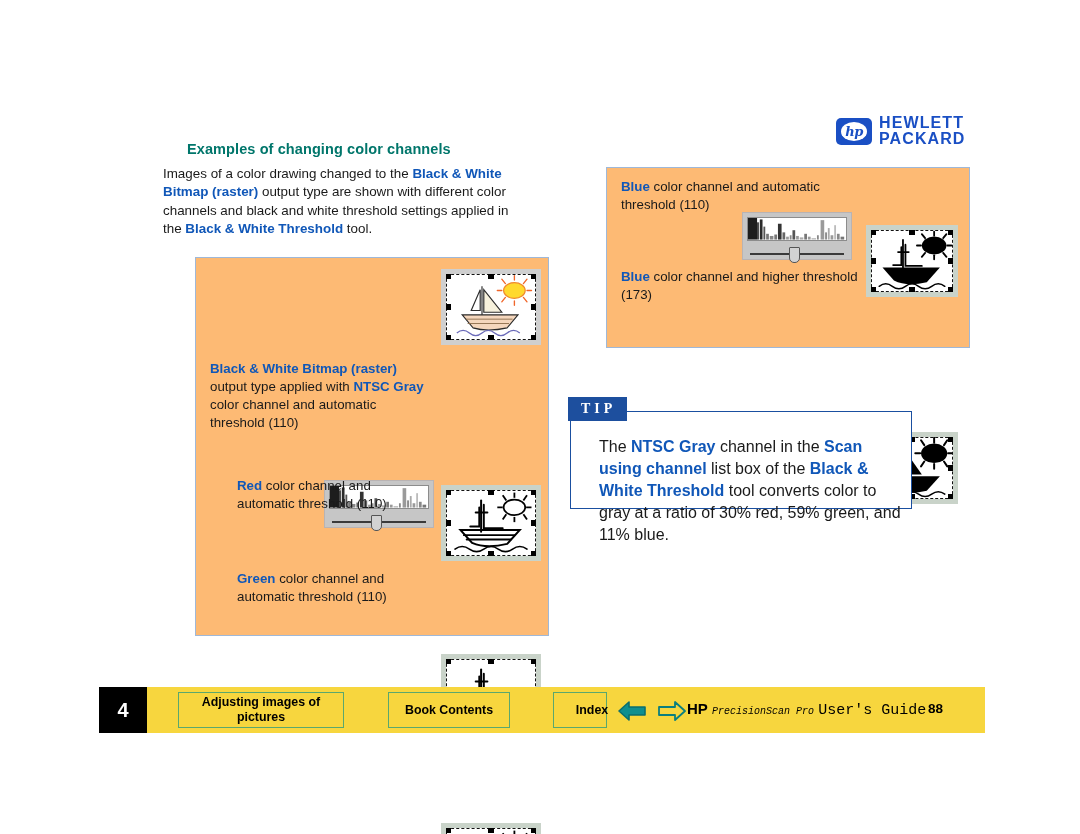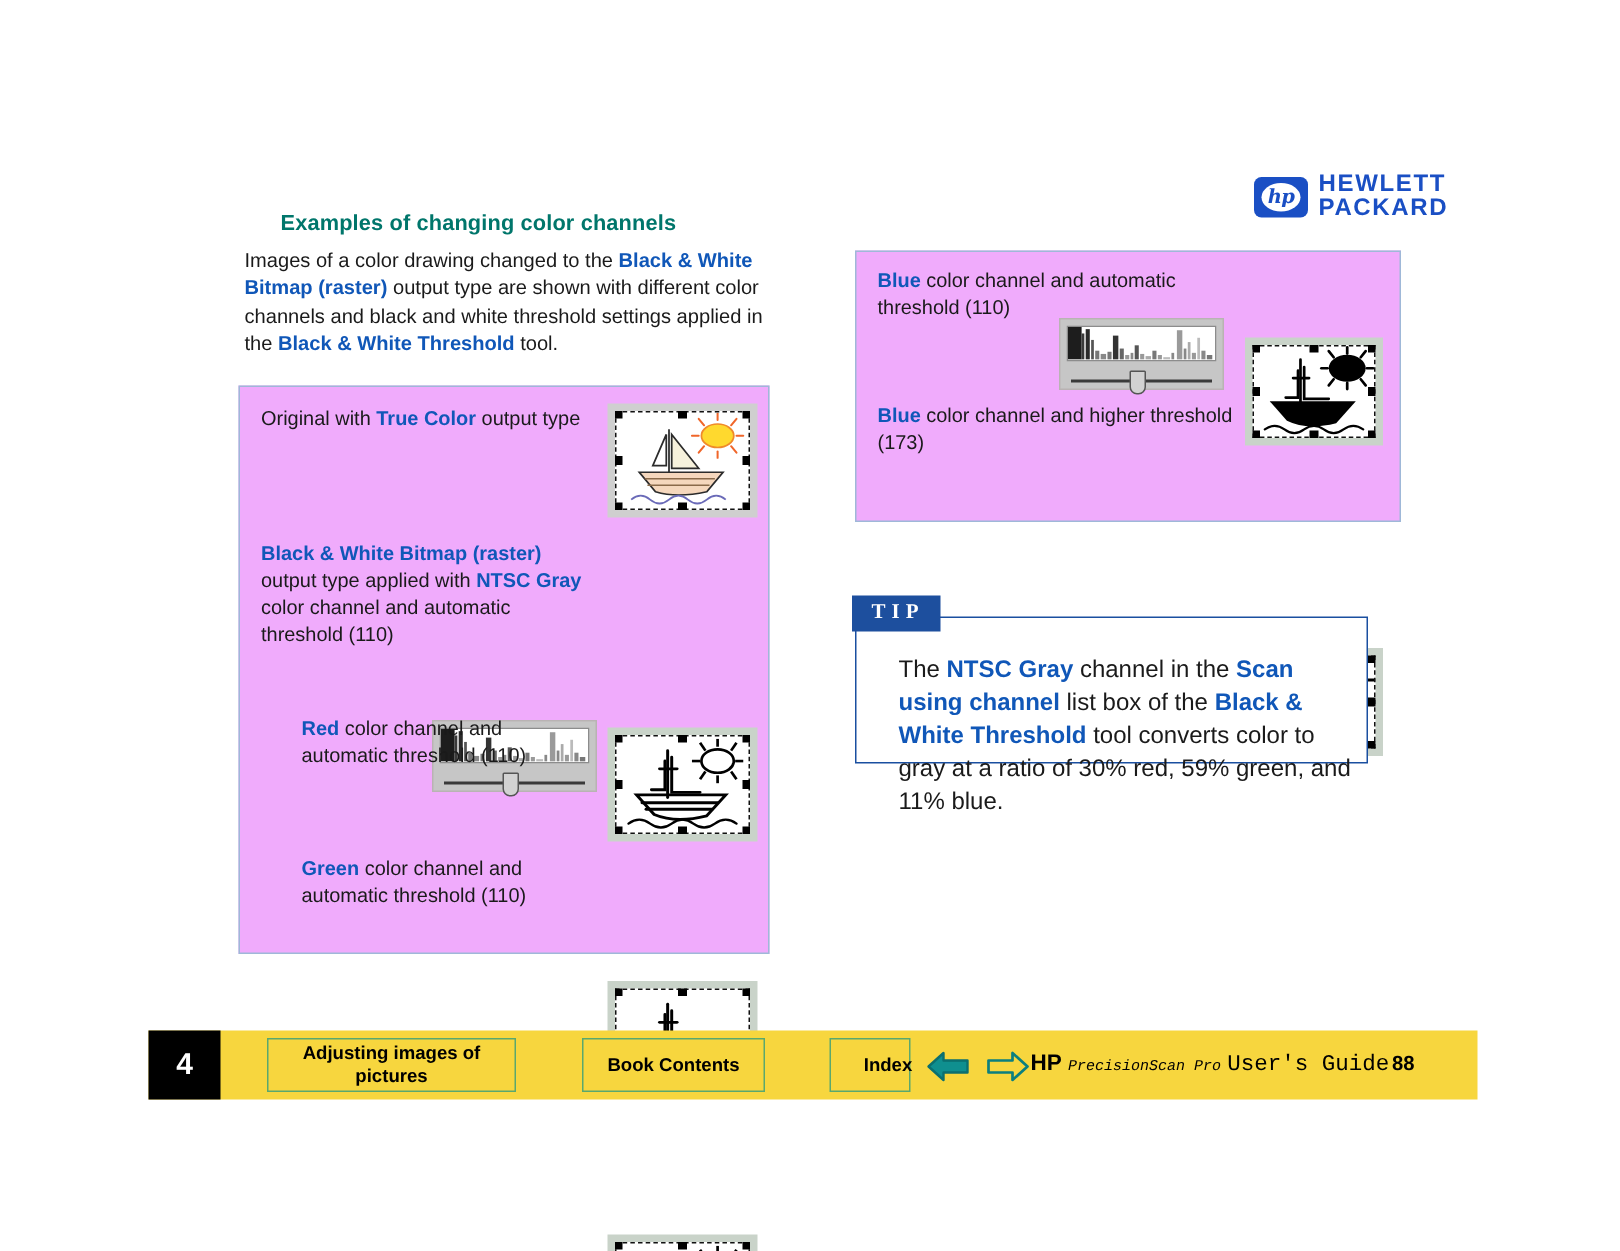--- a/index.html
+++ b/index.html
@@ -24,21 +24,21 @@
            font-size:16px;color:#1a4fc4;letter-spacing:1.1px;}
 
   
   .heading{position:absolute;left:163px;top:141px;font-size:14.5px;font-weight:700;
            color:#00766b;letter-spacing:.1px;margin-left:24px;}
   .intro{position:absolute;left:163px;top:165px;width:350px;font-size:13.4px;
          color:#1a1a1a;line-height:1.37;}
   .b{color:#1057b8;font-weight:700;}
 
   
-  .panel{position:absolute;border:1.4px solid #9fb8d8;background:#f0abfc;}
+  .panel{position:absolute;border:1.4px solid #9fb8d8;background:#fdba74;margin-left:36px;}
   #left-panel{left:159px;top:257px;width:352px;height:377px;}
   #right-panel{left:570px;top:167px;width:362px;height:179px;}
 
   .row{position:absolute;}
   .cap{font-size:13.3px;color:#1a1a1a;line-height:1.35;}
 
   
   .thumb{position:relative;background:#cfcfcf;padding:5px;box-sizing:border-box;}
   .thumb.gray{background:#c9d3c9;}
   .thumb .inner{position:relative;width:100%;height:100%;background:#fff;
@@ -99,23 +99,20 @@
       <span>PACKARD</span>
     </div>
   </div>
 
   <div class="heading">Examples of changing color channels</div>
 
   <div class="intro"><span>Images of a color drawing changed to the </span><span class="b">Black &amp; White Bitmap (raster)</span><span> output type are shown with different color channels and black and white threshold settings applied in the </span><span class="b">Black &amp; White Threshold</span><span> tool.</span></div>
 
   <div class="panel" id="left-panel">
 
-    <div class="row" style="left:14px;top:12px;width:220px;">
-      <div class="cap"><span>Original with </span><span class="b">True Color</span><span> output type</span></div>
-    </div>
     <div class="row thumb" style="left:245px;top:11px;width:100px;height:76px;">
       <div class="inner">
         <svg viewBox="0 0 100 76" width="100%" height="100%" preserveAspectRatio="none">
           <g fill="none" stroke="#2b2b2b" stroke-width="1.3">
             <path d="M18 47 L80 47 L68 62 Q46 67 30 62 Z" fill="#f5d7bd"></path>
             <path d="M40 14 L40 47" stroke="#2b2b2b"></path>
             <path d="M42 18 L42 44 L62 44 Z" fill="#f6f1dc"></path>
             <path d="M38 18 L38 42 L28 42 Z" fill="#ffffff"></path>
             <path d="M22 52 L74 52 M24 57 L70 57" stroke="#8a6a4a" stroke-width="1"></path>
           </g>

